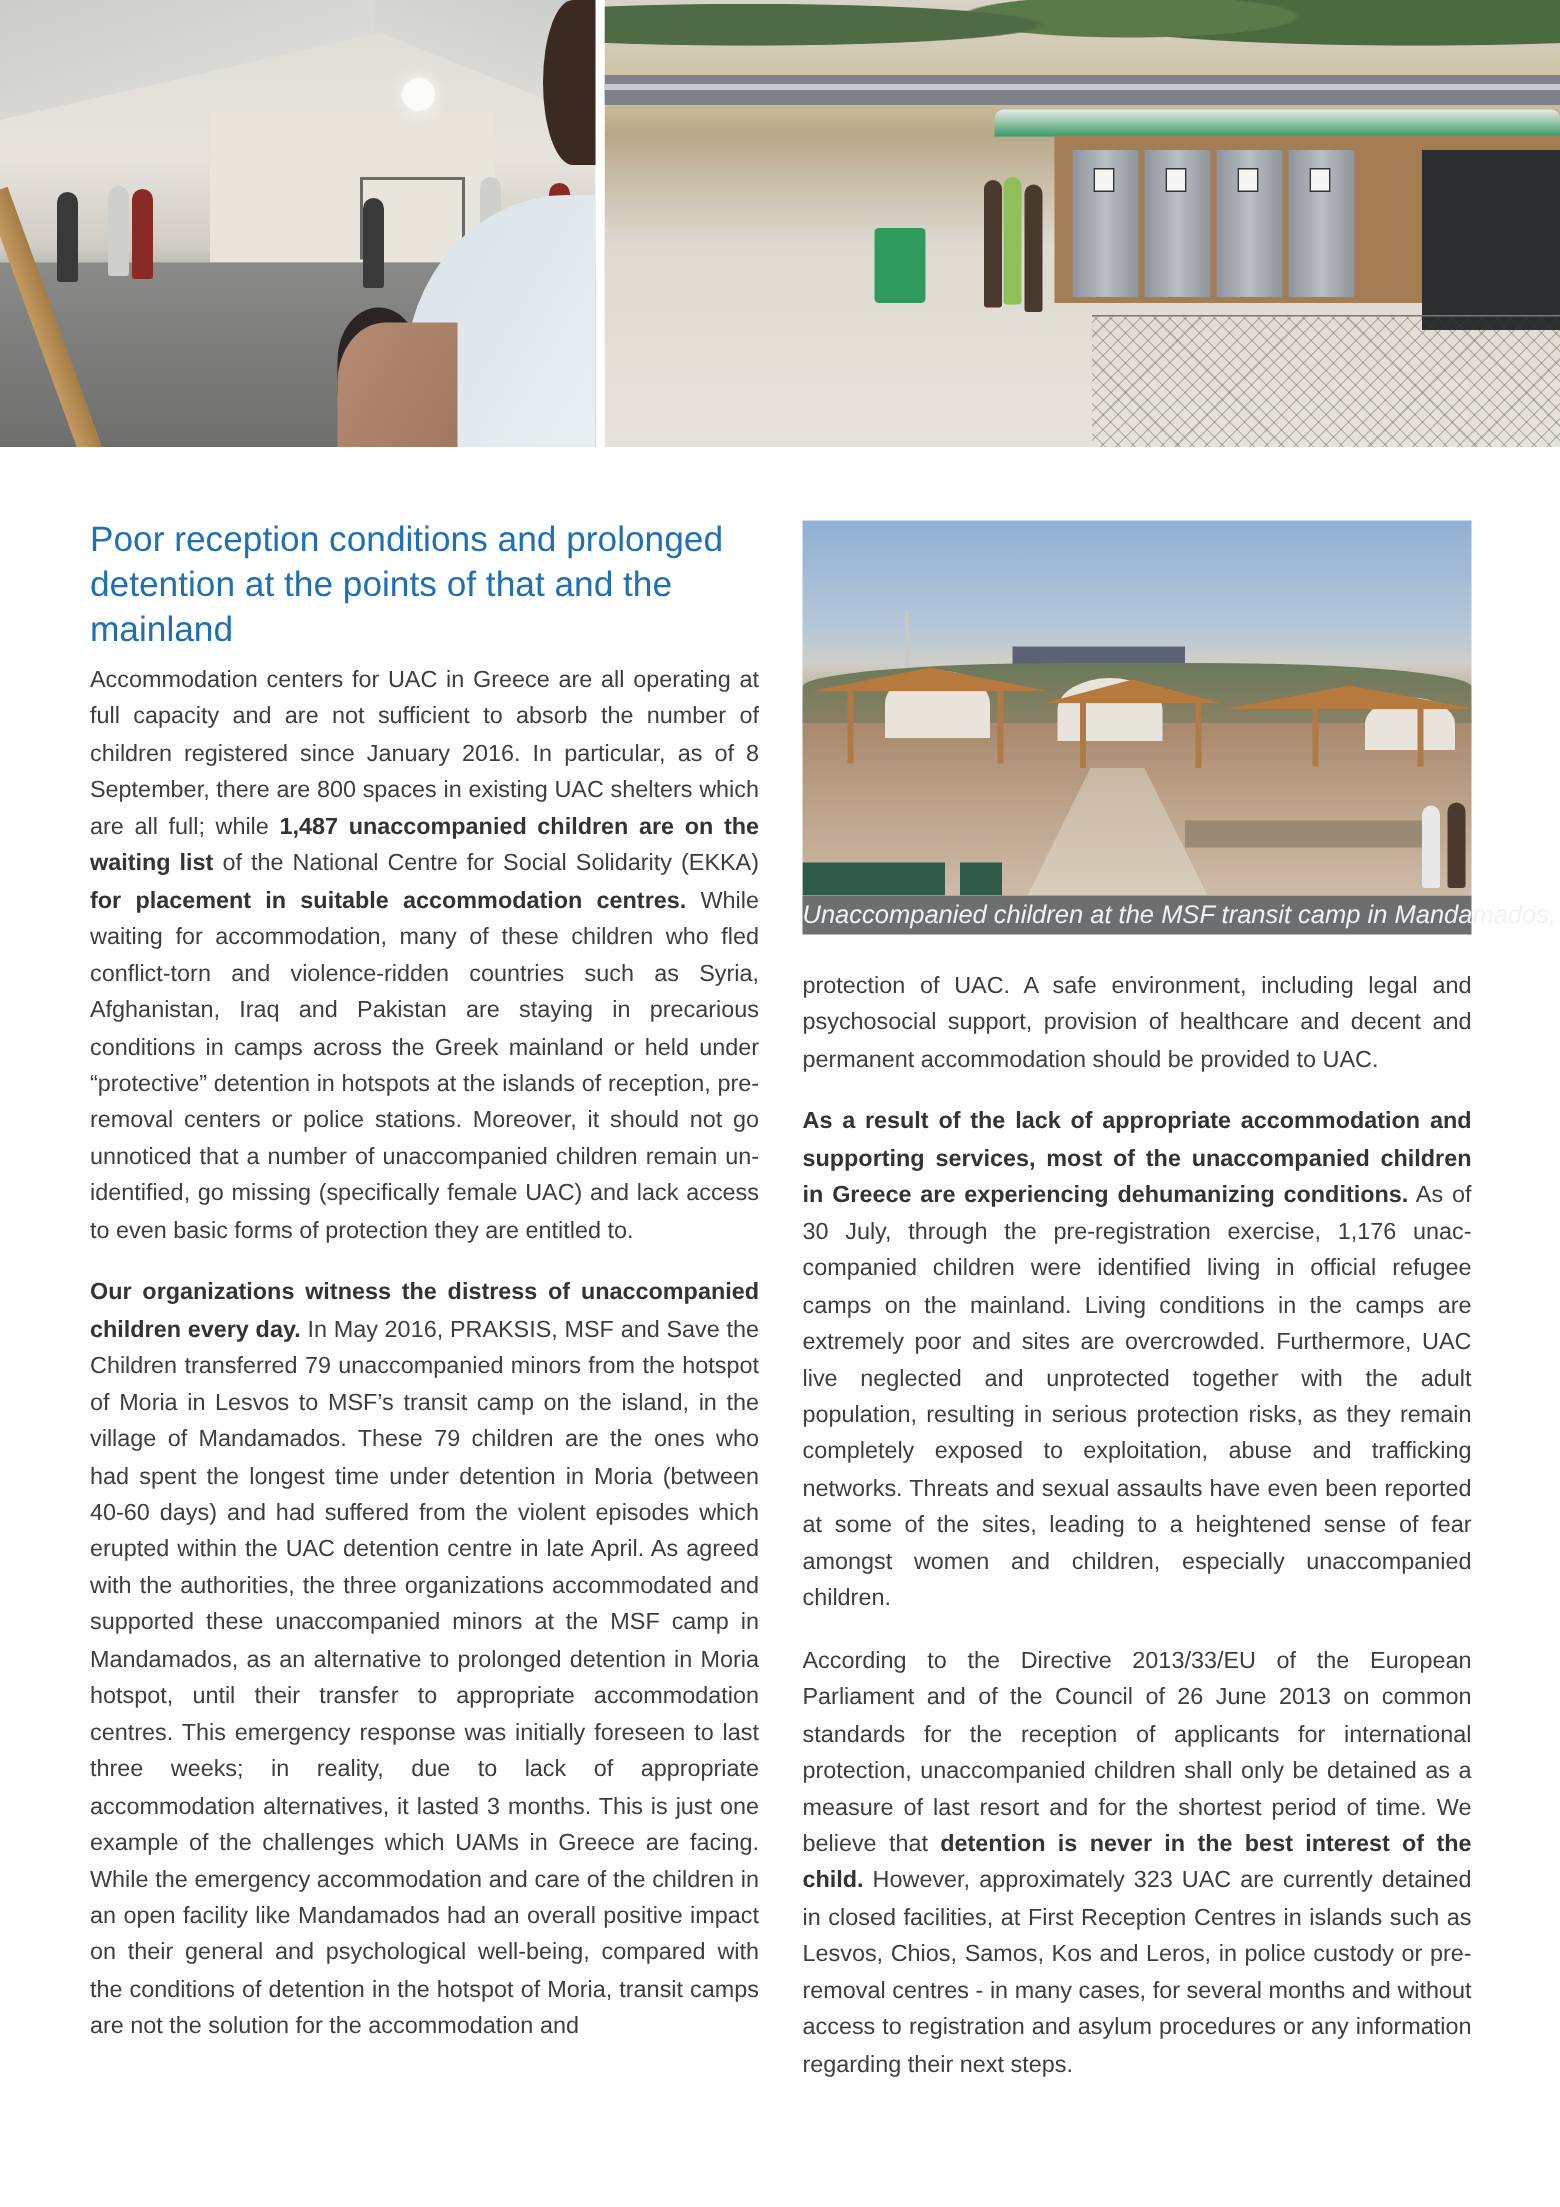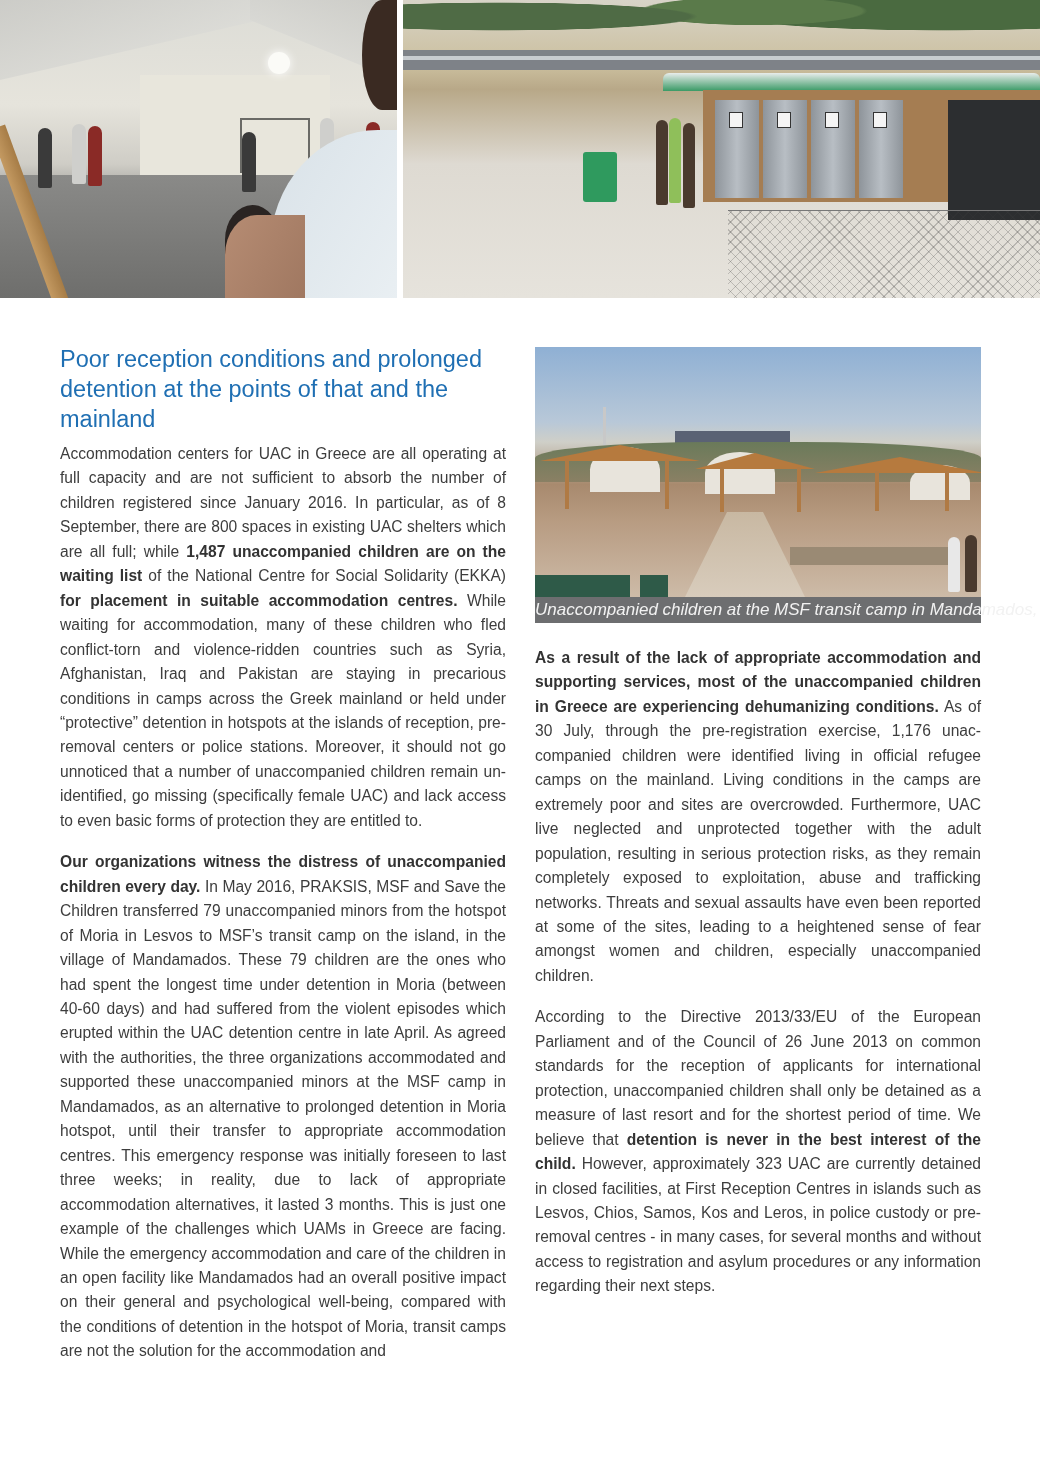--- a/index.html
+++ b/index.html
@@ -161,18 +161,21 @@
     <div class="green-box" style="left:0;width:95px;"></div>
     <div class="green-box" style="left:105px;width:28px;"></div>
     <div class="kid" style="left:413px;top:190px;height:55px;background:#e8e8e8;"></div>
     <div class="kid" style="left:430px;top:188px;height:57px;"></div>
   </div>
   <div class="caption">Unaccompanied children at the MSF transit camp in Mandamados, Lesvos</div>
 </div>
 
 <div class="col col-right">
   <p>
+    <span>protection of UAC. A safe environment, including legal and psychosocial support, provision of healthcare and decent and permanent accommodation should be provided to UAC.</span>
+  </p>
+  <p>
     <b>As a result of the lack of appropriate accommodation and supporting services, most of the unaccompanied children in Greece are experiencing dehumanizing conditions.</b><span> As of 30 July, through the pre-registration exercise, 1,176 unac­companied children were identified living in official refugee camps on the mainland. Living conditions in the camps are extremely poor and sites are overcrowded. Furthermore, UAC live neglected and unprotected together with the adult population, resulting in serious protection risks, as they remain completely exposed to exploitation, abuse and trafficking networks. Threats and sexual assaults have even been reported at some of the sites, leading to a heightened sense of fear amongst women and children, especially unac­companied children.</span>
   </p>
   <p>
     <span>According to the Directive 2013/33/EU  of the European Parliament and of the Council of 26 June 2013 on common standards for the reception of applicants for international protection, unaccompanied children shall only be detained as a measure of last resort and for the shortest period of time. We believe that </span><b>detention is never in the best interest of the child.</b><span> However, approximately 323 UAC are currently detained in closed facilities, at First Reception Centres in islands such as Lesvos, Chios, Samos, Kos and Leros, in police custody or pre-removal centres - in many cases, for several months and without access to registration and asylum procedures or any information regarding their next steps.</span>
   </p>
 </div>
 
 </body></html>

